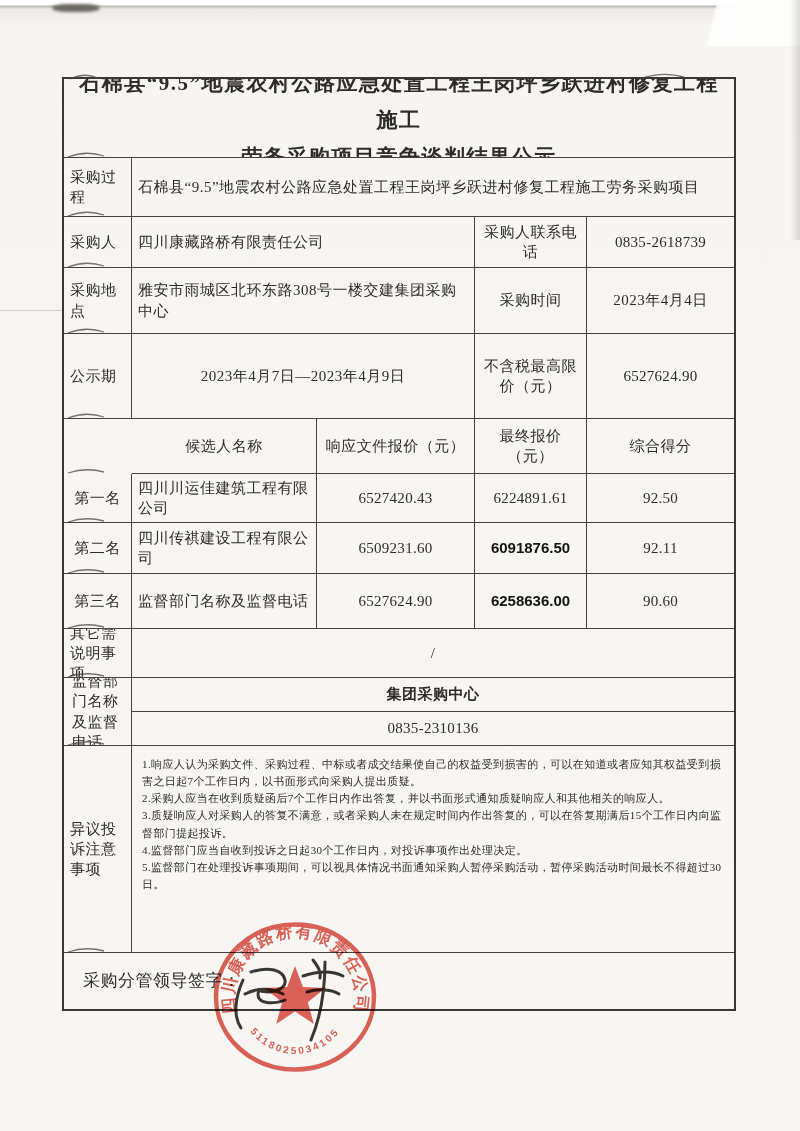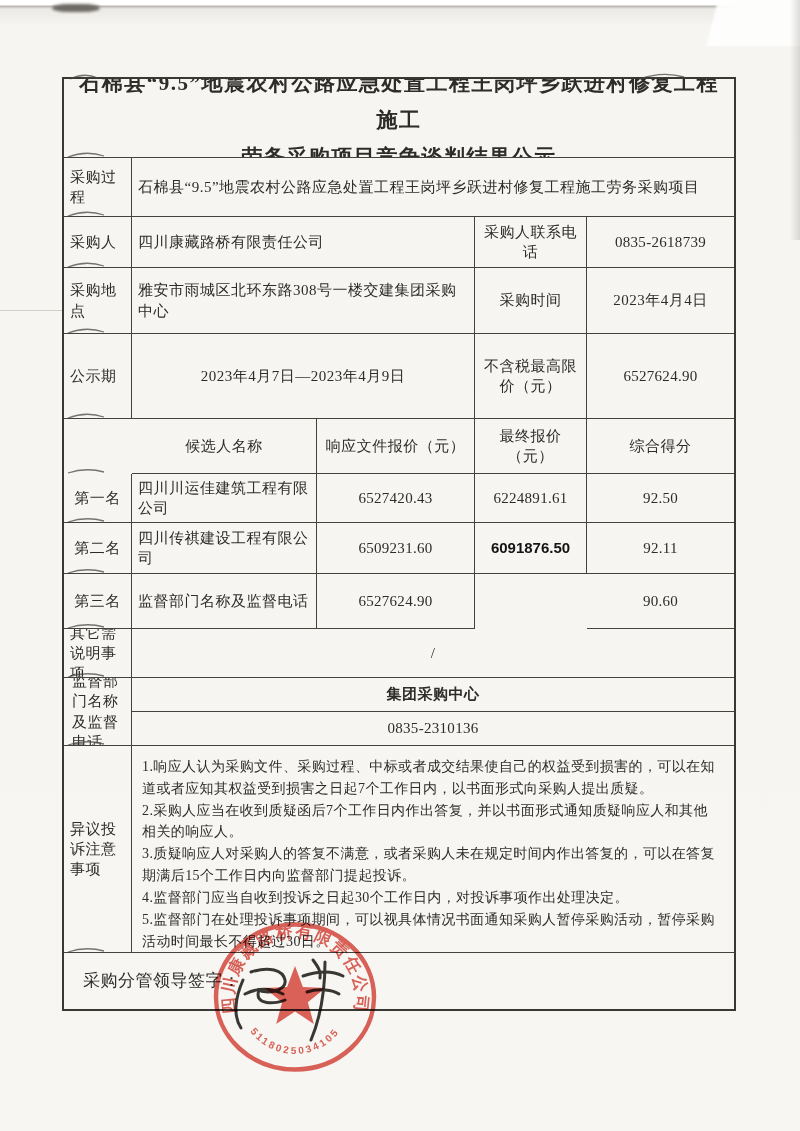--- a/index.html
+++ b/index.html
@@ -54,21 +54,21 @@
   .cen { justify-content: center; text-align: center; }
   .lef { justify-content: flex-start; text-align: left; }
   .title-cell {
     font-size: 21px; font-weight: 700; letter-spacing: 1.5px;
     line-height: 37px; text-align: center; justify-content: center;
     padding: 6px 10px 2px 10px;
   }
   .num { font-size: 15px; letter-spacing: 0.3px; }
   .digi { font-family: "Liberation Sans", "DejaVu Sans", sans-serif; font-weight: 700; color:#131313; letter-spacing: 0; }
   .notes-cell { align-items: flex-start; padding: 10px 12px 6px 10px; }
-  .notes-cell .note-line { font-size: 14px; line-height: 1.56; letter-spacing: 0.4px; text-align: left; }
+  .notes-cell .note-line { font-size: 11px; line-height: 1.56; letter-spacing: 0.4px; text-align: left; }
   .sig-cell { font-size: 17px; padding-left: 19px; }
 
   
   .seal-svg { position:absolute; left:210px; top:918px; width:170px; height:160px; mix-blend-mode: multiply; opacity:0.9; }
   .sig-svg  { position:absolute; left:225px; top:938px; width:140px; height:110px; mix-blend-mode: multiply; }
   .wrinkles { position:absolute; left:0; top:0; width:800px; height:1131px; pointer-events:none; }
 </style>
 </head>
 <body>
 
@@ -119,20 +119,21 @@
 
     <div class="cell cen" style="grid-column:1; grid-row:8;">第二名</div>
     <div class="cell lef" style="grid-column:2; grid-row:8;">四川传祺建设工程有限公司</div>
     <div class="cell cen num" style="grid-column:3; grid-row:8;">6509231.60</div>
     <div class="cell cen num digi" style="grid-column:4; grid-row:8;">6091876.50</div>
     <div class="cell cen num bR0" style="grid-column:5; grid-row:8;">92.11</div>
 
     <div class="cell cen" style="grid-column:1; grid-row:9;">第三名</div>
     <div class="cell lef" style="grid-column:2; grid-row:9;">监督部门名称及监督电话</div>
     <div class="cell cen num" style="grid-column:3; grid-row:9;">6527624.90</div>
+    <div class="cell cen num digi" style="grid-column:4; grid-row:9;">6258636.00</div>
     <div class="cell cen num bR0" style="grid-column:5; grid-row:9;">90.60</div>
 
     <div class="cell lef" style="grid-column:1; grid-row:10;">其它需说明事项</div>
     <div class="cell cen bR0" style="grid-column:2/6; grid-row:10;">/</div>
 
     <div class="cell lef" style="grid-column:1; grid-row:11/13; padding:3px 8px;">监督部门名称及监督电话</div>
     <div class="cell cen bR0" style="grid-column:2/6; grid-row:11; font-weight:600;">集团采购中心</div>
     <div class="cell cen num bR0" style="grid-column:2/6; grid-row:12;">0835-2310136</div>
 
     <div class="cell lef" style="grid-column:1; grid-row:13;">异议投诉注意事项</div>

